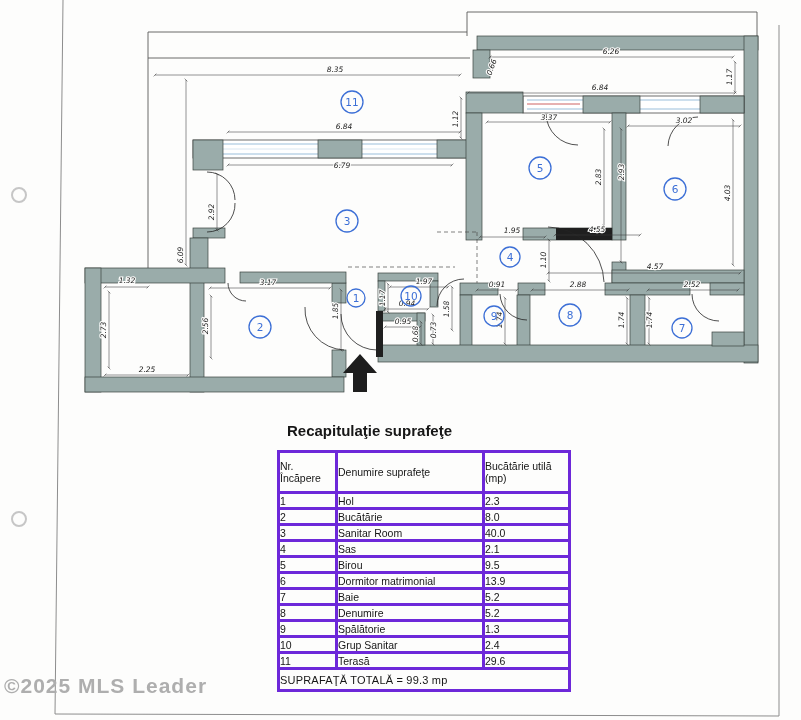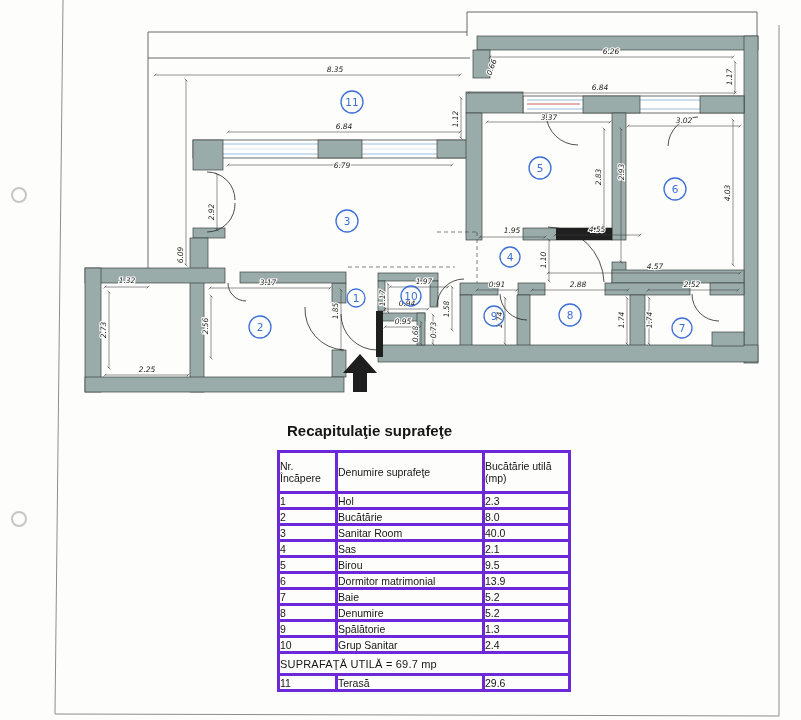--- a/index.html
+++ b/index.html
@@ -332,25 +332,26 @@
           <td>Spălătorie</td>
           <td>1.3</td>
         </tr>
         <tr>
           <td>10</td>
           <td>Grup Sanitar</td>
           <td>2.4</td>
         </tr>
       </tbody>
   <tbody>
-    <tr class="merge">
-      <td colspan="3">SUPRAFAŢĂ UTILĂ = 69.7 mp</td>
-    </tr>
     <tr>
       <td>11</td>
       <td>Terasă</td>
       <td>29.6</td>
     </tr>
+    <tr class="merge">
+      <td colspan="3">SUPRAFAŢĂ TOTALĂ = 99.3 mp</td>
+    </tr>
   </tbody>
 </table>
 
+<div class="watermark">©2025 MLS Leader</div>
 
 </div>
 
 </body></html>

